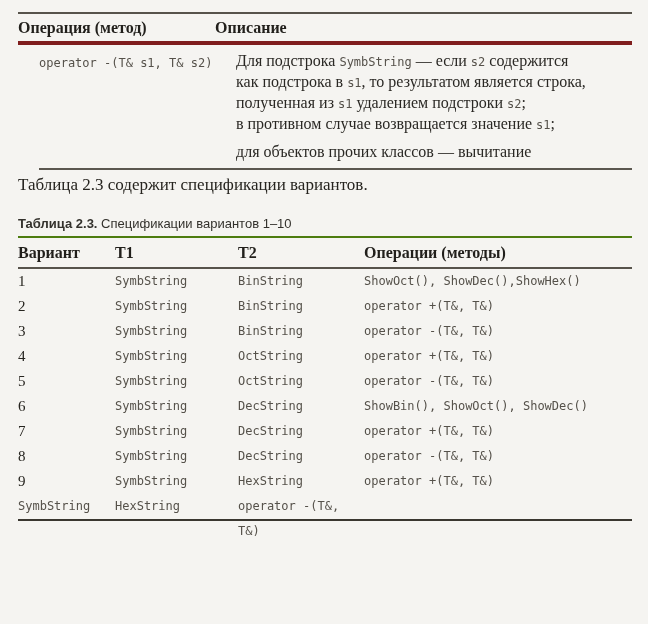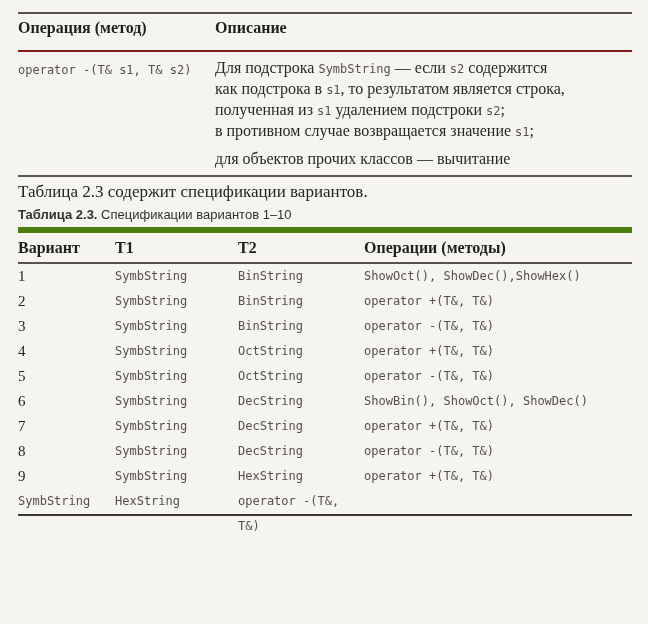--- a/index.html
+++ b/index.html
@@ -13,56 +13,57 @@
   .page {
     box-sizing: border-box;
     width: 648px; height: 624px;
     padding: 12px 16px 0 18px;
   }
 
   
   .t1 { border-top: 2px solid #57534b; }
   .t1-head {
     display: grid; grid-template-columns: 197px 1fr;
-    padding: 5px 0 14px;
-    border-bottom: 2px solid #7f1d1d;
+    padding: 5px 0 5px;
+    border-bottom: 4px solid #7f1d1d;
   }
   .t1-head .hcell {
     font-weight: bold; font-size: 16px; line-height: 17px; color: #211f1b;
   }
   .t1-body {
     display: grid; grid-template-columns: 197px 1fr;
     padding: 6px 0 7px;
     border-bottom: 2px solid #5b574f;
+    margin-left: 21px;
   }
   .code, .mono {
     font-family: "DejaVu Sans Mono", monospace;
     color: #55514a;
   }
   .method-cell { font-size: 12px; line-height: 19px; padding-top: 3px; }
   .dline { margin: 0; font-size: 16px; line-height: 19px; }
   .dline .code { font-size: 12px; }
   .desc-p2 { margin-top: 7px; }
 
   
   .note { margin: 14px 0 0; font-size: 17px; line-height: 22px; color: #26241f; }
   .note .label { font-style: italic; }
   .note .code { font-size: 13px; }
   .lead { margin: 4px 0 0; font-size: 17px; line-height: 22px; color: #26241f; }
 
   
   .caption {
-    margin-top: 4px;
+    margin-top: 20px;
     font-family: "Liberation Sans", sans-serif;
     font-size: 13px; line-height: 16px; color: #33312c;
   }
   .caption .cap-bold { font-weight: bold; }
 
   
-  .t2 { margin-top: 4px; border-top: 6px solid #4d7c0f; }
+  .t2 { margin-top: 4px; border-top: 2px solid #4d7c0f; }
   .t2-head {
     display: grid; grid-template-columns: 97px 123px 126px 1fr;
     padding: 6px 0 6px;
     border-bottom: 2px solid #57534b;
   }
   .t2-head .hcell {
     font-weight: bold; font-size: 16px; line-height: 17px; color: #211f1b;
   }
   .t2-body { border-bottom: 2px solid #3a3730; }
   .t2-row {

